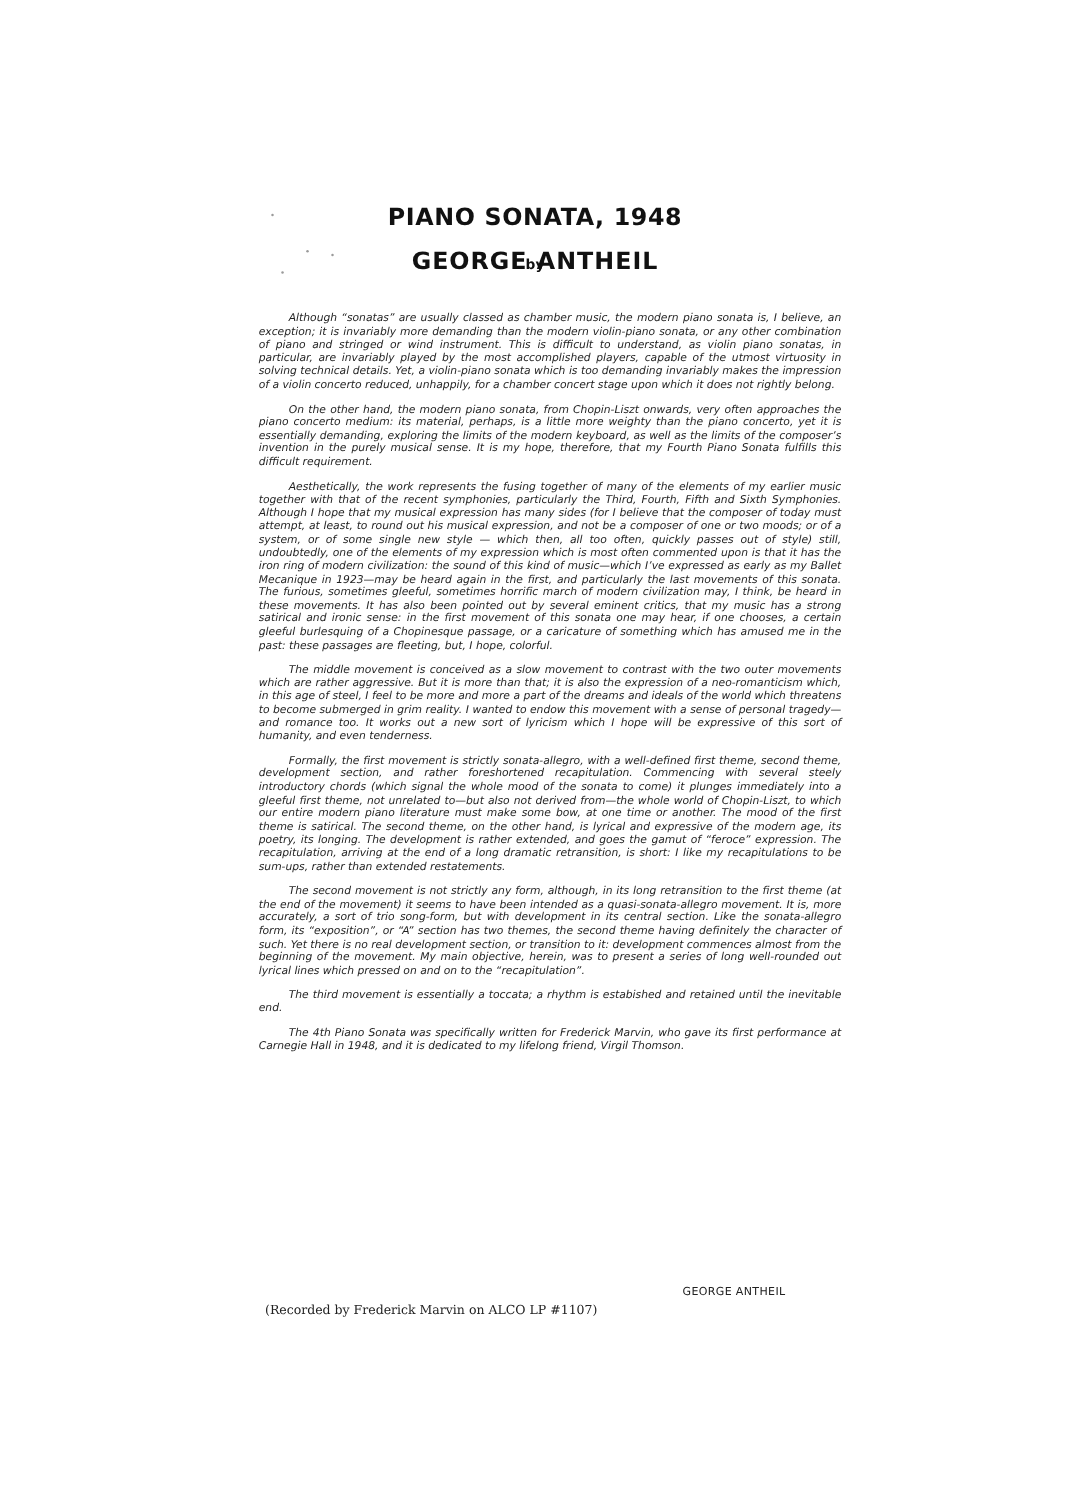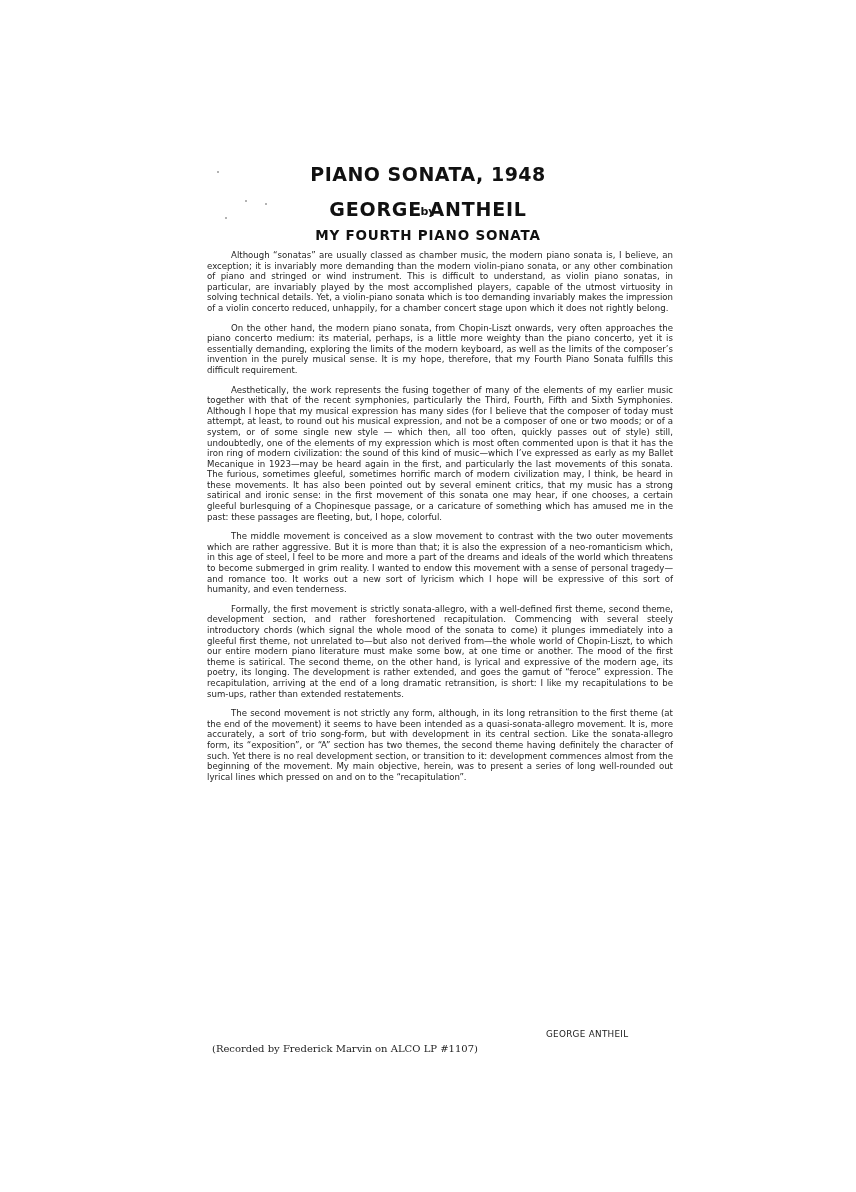--- a/index.html
+++ b/index.html
@@ -12,21 +12,21 @@
     position: absolute; left: 0; width: 856px; text-align: center;
     font-family: "DejaVu Sans", sans-serif; font-weight: bold; color: #111;
   }
   .t1 { top: 163px; font-size: 19px; letter-spacing: 0.5px; }
   .t2 { top: 184px; font-size: 11px; margin-top: 21px; }
   .t3 { top: 198px; font-size: 19px; letter-spacing: 0.8px; }
   .t4 { top: 227px; font-size: 13.5px; letter-spacing: 0.8px; }
   .body-text {
     position: absolute; left: 207px; width: 466px; top: 250px;
     font-family: "DejaVu Sans", sans-serif; font-size: 8.6px; line-height: 10.6px;
-    text-align: justify; color: #1e1e1e;
+    text-align: justify; color: #1e1e1e; font-style: italic;
   }
   .body-text p { margin: 0 0 9px 0; text-indent: 24px; }
   .signature {
     position: absolute; left: 546px; top: 1029px; font-size: 8.8px; letter-spacing: 0.3px;
     font-family: "DejaVu Sans", sans-serif; color: #222;
   }
   .recorded {
     position: absolute; left: 212px; top: 1043px; font-size: 10px;
     font-family: "DejaVu Serif", "Liberation Serif", serif; color: #222;
   }
@@ -47,29 +47,30 @@
   <div class="specks">
     <span class="speck" style="left:12px;top:6px;"></span>
     <span class="speck" style="left:40px;top:35px;"></span>
     <span class="speck" style="left:60px;top:38px;"></span>
     <span class="speck" style="left:20px;top:52px;"></span>
   </div>
 
   <div class="title t1">PIANO SONATA, 1948</div>
   <div class="title t2">by</div>
   <div class="title t3">GEORGE ANTHEIL</div>
-  <div class="title t4">MY FOURTH PIANO SONATA</div>
 
   <div class="body-text">
     <p>Although “sonatas” are usually classed as chamber music, the modern piano sonata is, I believe, an exception; it is invariably more demanding than the modern violin-piano sonata, or any other combination of piano and stringed or wind instrument. This is difficult to understand, as violin piano sonatas, in particular, are invariably played by the most accomplished players, capable of the utmost virtuosity in solving technical details. Yet, a violin-piano sonata which is too demanding invariably makes the impression of a violin concerto reduced, unhappily, for a chamber concert stage upon which it does not rightly belong.</p>
     <p>On the other hand, the modern piano sonata, from Chopin-Liszt onwards, very often approaches the piano concerto medium: its material, perhaps, is a little more weighty than the piano concerto, yet it is essentially demanding, exploring the limits of the modern keyboard, as well as the limits of the composer’s invention in the purely musical sense. It is my hope, therefore, that my Fourth Piano Sonata fulfills this difficult requirement.</p>
     <p>Aesthetically, the work represents the fusing together of many of the elements of my earlier music together with that of the recent symphonies, particularly the Third, Fourth, Fifth and Sixth Symphonies. Although I hope that my musical expression has many sides (for I believe that the composer of today must attempt, at least, to round out his musical expression, and not be a composer of one or two moods; or of a system, or of some single new style — which then, all too often, quickly passes out of style) still, undoubtedly, one of the elements of my expression which is most often commented upon is that it has the iron ring of modern civilization: the sound of this kind of music—which I’ve expressed as early as my Ballet Mecanique in 1923—may be heard again in the first, and particularly the last movements of this sonata. The furious, sometimes gleeful, sometimes horrific march of modern civilization may, I think, be heard in these movements. It has also been pointed out by several eminent critics, that my music has a strong satirical and ironic sense: in the first movement of this sonata one may hear, if one chooses, a certain gleeful burlesquing of a Chopinesque passage, or a caricature of something which has amused me in the past: these passages are fleeting, but, I hope, colorful.</p>
     <p>The middle movement is conceived as a slow movement to contrast with the two outer movements which are rather aggressive. But it is more than that; it is also the expression of a neo-romanticism which, in this age of steel, I feel to be more and more a part of the dreams and ideals of the world which threatens to become submerged in grim reality. I wanted to endow this movement with a sense of personal tragedy—and romance too. It works out a new sort of lyricism which I hope will be expressive of this sort of humanity, and even tenderness.</p>
     <p>Formally, the first movement is strictly sonata-allegro, with a well-defined first theme, second theme, development section, and rather foreshortened recapitulation. Commencing with several steely introductory chords (which signal the whole mood of the sonata to come) it plunges immediately into a gleeful first theme, not unrelated to—but also not derived from—the whole world of Chopin-Liszt, to which our entire modern piano literature must make some bow, at one time or another. The mood of the first theme is satirical. The second theme, on the other hand, is lyrical and expressive of the modern age, its poetry, its longing. The development is rather extended, and goes the gamut of “feroce” expression. The recapitulation, arriving at the end of a long dramatic retransition, is short: I like my recapitulations to be sum-ups, rather than extended restatements.</p>
     <p>The second movement is not strictly any form, although, in its long retransition to the first theme (at the end of the movement) it seems to have been intended as a quasi-sonata-allegro movement. It is, more accurately, a sort of trio song-form, but with development in its central section. Like the sonata-allegro form, its “exposition”, or “A” section has two themes, the second theme having definitely the character of such. Yet there is no real development section, or transition to it: development commences almost from the beginning of the movement. My main objective, herein, was to present a series of long well-rounded out lyrical lines which pressed on and on to the “recapitulation”.</p>
+    <p>The third movement is essentially a toccata; a rhythm is estabished and retained until the inevitable end.</p>
+    <p>The 4th Piano Sonata was specifically written for Frederick Marvin, who gave its first performance at Carnegie Hall in 1948, and it is dedicated to my lifelong friend, Virgil Thomson.</p>
   </div>
 
   <div class="signature">GEORGE ANTHEIL</div>
   <div class="recorded">(Recorded by Frederick Marvin on ALCO LP #1107)</div>
 
   <div class="watermark">
     <span class="wm-cn">歌谱简谱网</span>
     <span class="wm-en">jianpu.cn</span>
   </div>
 </div>

